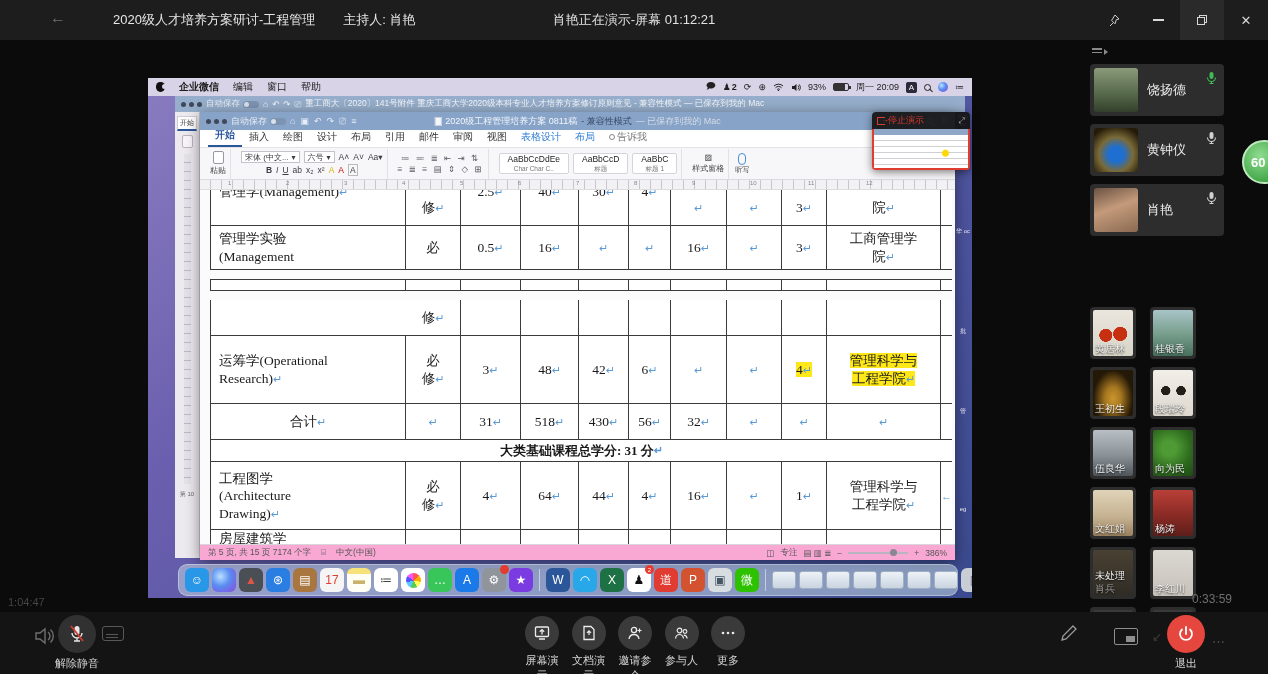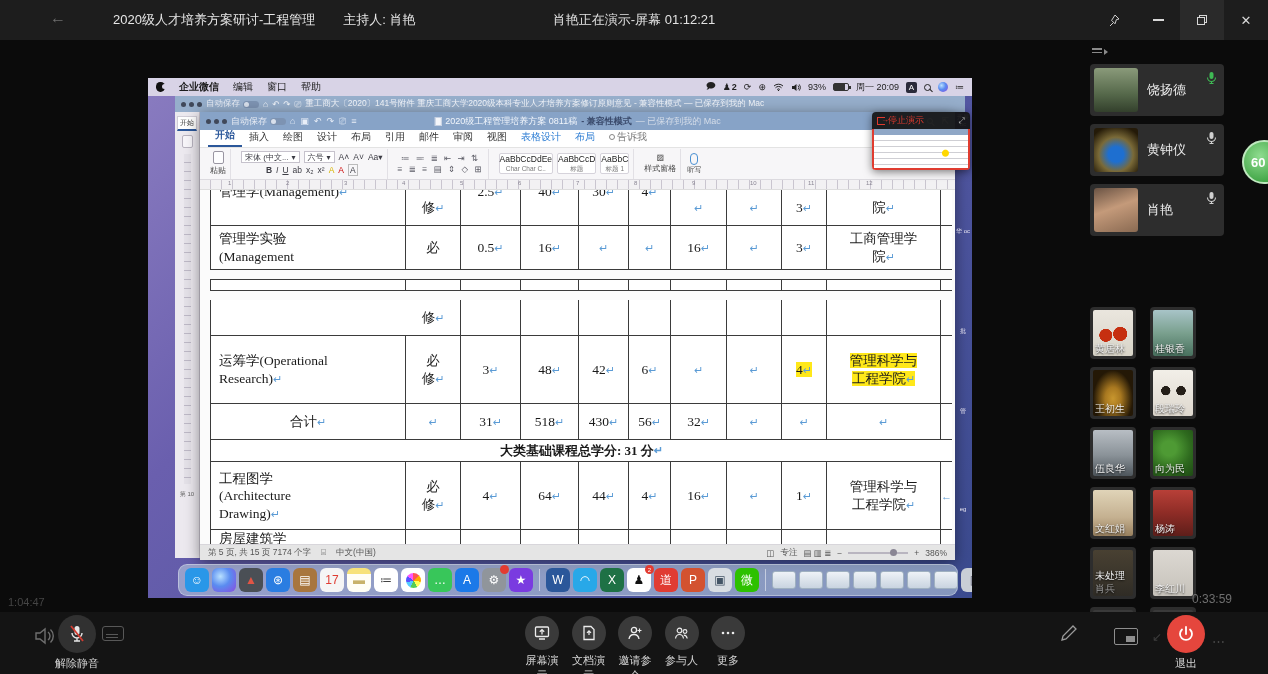--- a/index.html
+++ b/index.html
@@ -61,49 +61,49 @@
   .bs-tab{margin:4px 2px 2px 2px;background:#fff;border:1px solid #d0ccd6;border-bottom:2px solid #2b579a;font-size:7px;color:#333;text-align:center;padding:1px 0;}
   .bs-clip{width:11px;height:13px;border:1px solid #b9b4c0;border-radius:2px;margin:4px auto;background:#f7f5f9;}
   .bs-ruler{width:7px;height:330px;margin:6px auto;background:repeating-linear-gradient(180deg,#e4e1e8 0 8px,#bdb8c6 8px 9px);}
   .bs-page{font-size:6px;color:#666;text-align:center;}
 
   
   .frontwin{position:absolute;left:52px;top:34px;width:755px;height:448px;background:#fff;box-shadow:0 3px 14px rgba(0,0,0,.45);display:flex;flex-direction:column;}
   .fw-title{height:18px;background:#87a3c7;display:flex;align-items:center;padding:0 6px;gap:4px;font-size:9px;color:#f2f6fc;position:relative;}
   .fw-ticons{display:flex;gap:5px;color:#e8eef8;font-size:9px;align-items:center;}
   .fw-ctr{position:absolute;left:50%;transform:translateX(-50%);white-space:nowrap;display:flex;gap:4px;align-items:center;}
-  .fw-ctr .sfx{color:#39496a;font-weight:bold;}
+  .fw-ctr .sfx{color:#39496a;font-weight:normal;}
   .fw-ctr .sfx2{color:#d5dde9;}
   .docpage{width:7px;height:9px;background:#f4f6fa;border:1px solid #c5d0e2;}
   .fw-tr{margin-left:auto;display:flex;gap:8px;align-items:center;}
   .magW{width:6px;height:6px;border:1.2px solid #e8eef8;border-radius:50%;position:relative;}
   .magW:after{content:"";position:absolute;right:-3px;bottom:-2px;width:4px;height:1.2px;background:#e8eef8;transform:rotate(45deg);}
   .fw-tabs{height:18px;background:#fff;display:flex;align-items:flex-end;gap:0;padding:0 8px;border-bottom:1px solid #e3e3e3;}
   .rtab{font-size:10px;color:#333;padding:2px 7px 3px 7px;white-space:nowrap;}
   .rtab.active{color:#2b579a;font-weight:bold;border-bottom:2px solid #2b579a;}
   .rtab.accent{color:#2b7cd3;}
   .rtab.dim{color:#777;}
   .bulb{display:inline-block;width:6px;height:6px;border:1px solid #888;border-radius:50%;margin-right:2px;}
   .fw-tools{height:32px;background:#f7f6f8;display:flex;align-items:center;padding:0 6px;gap:6px;border-bottom:1px solid #dcdadf;font-size:8px;color:#444;}
   .tseg{display:flex;flex-direction:column;align-items:center;justify-content:center;gap:1px;height:30px;padding:0 4px;border-right:1px solid #e2e0e5;}
   .tclip{width:11px;height:13px;border:1px solid #9a96a2;border-radius:2px;background:#fdfdfe;}
   .trow1,.trow2{display:flex;align-items:center;gap:4px;font-size:8.5px;color:#3c3c44;}
   .fbox{border:1px solid #c6c2cc;background:#fff;padding:0 3px;font-size:8px;display:flex;align-items:center;gap:3px;height:12px;}
   .fmt b{font-weight:bold;} .fmt i{font-style:italic;} .fmt u{text-decoration:underline;}
   .glyphs{letter-spacing:2px;color:#5a5a64;}
-  .stylecard{background:#fff;border:1px solid #d6d3db;border-radius:2px;padding:1px 0;text-align:center;line-height:1.1;}
+  .stylecard{background:#fff;border:1px solid #d6d3db;border-radius:2px;padding:1px 8px;text-align:center;line-height:1.1;}
   .stylecard .smp{font-size:8.5px;color:#222;}
   .stylecard .lbl{font-size:6.5px;color:#777;}
   .dictate{display:flex;flex-direction:column;align-items:center;font-size:7px;color:#444;}
   .micblue{width:8px;height:12px;border:1.3px solid #4a90d2;border-radius:4px;}
   .fw-ruler{height:10px;background:#f2f1f3;border-bottom:1px solid #ddd;position:relative;
      background-image:repeating-linear-gradient(90deg,transparent 0 10px,#c9c5cf 10px 11px);}
   .fw-ruler span{position:absolute;top:0;font-size:6px;color:#8a8694;}
   .fw-doc{flex:1;background:#fbfbfb;position:relative;overflow:hidden;}
-  .fw-status{height:16px;background:#e5e5e5;border-top:1px solid #d8d6db;display:flex;align-items:center;
+  .fw-status{height:16px;background:#f9a8d4;border-top:1px solid #d8d6db;display:flex;align-items:center;
      font-size:8.5px;color:#555;padding:0 8px;gap:10px;}
   .st-right{margin-left:auto;display:flex;align-items:center;gap:6px;}
   .slider{width:60px;height:2px;background:#b9b5c0;position:relative;}
   .slider i{position:absolute;left:70%;top:-3px;width:7px;height:7px;border-radius:50%;background:#8a8694;}
 
   
   #dtable{position:absolute;left:10px;top:0;width:742px;font-family:"Liberation Serif","DejaVu Serif",serif;color:#1a1a1a;}
   .trw{position:absolute;left:0;width:742px;border-bottom:1px solid #3b3b3b;border-left:1px solid #3b3b3b;overflow:hidden;background:#fff;}
   .trw.norb{border-bottom:none;}
   .tcell{position:absolute;top:0;border-right:1px solid #3b3b3b;display:flex;align-items:center;justify-content:center;

